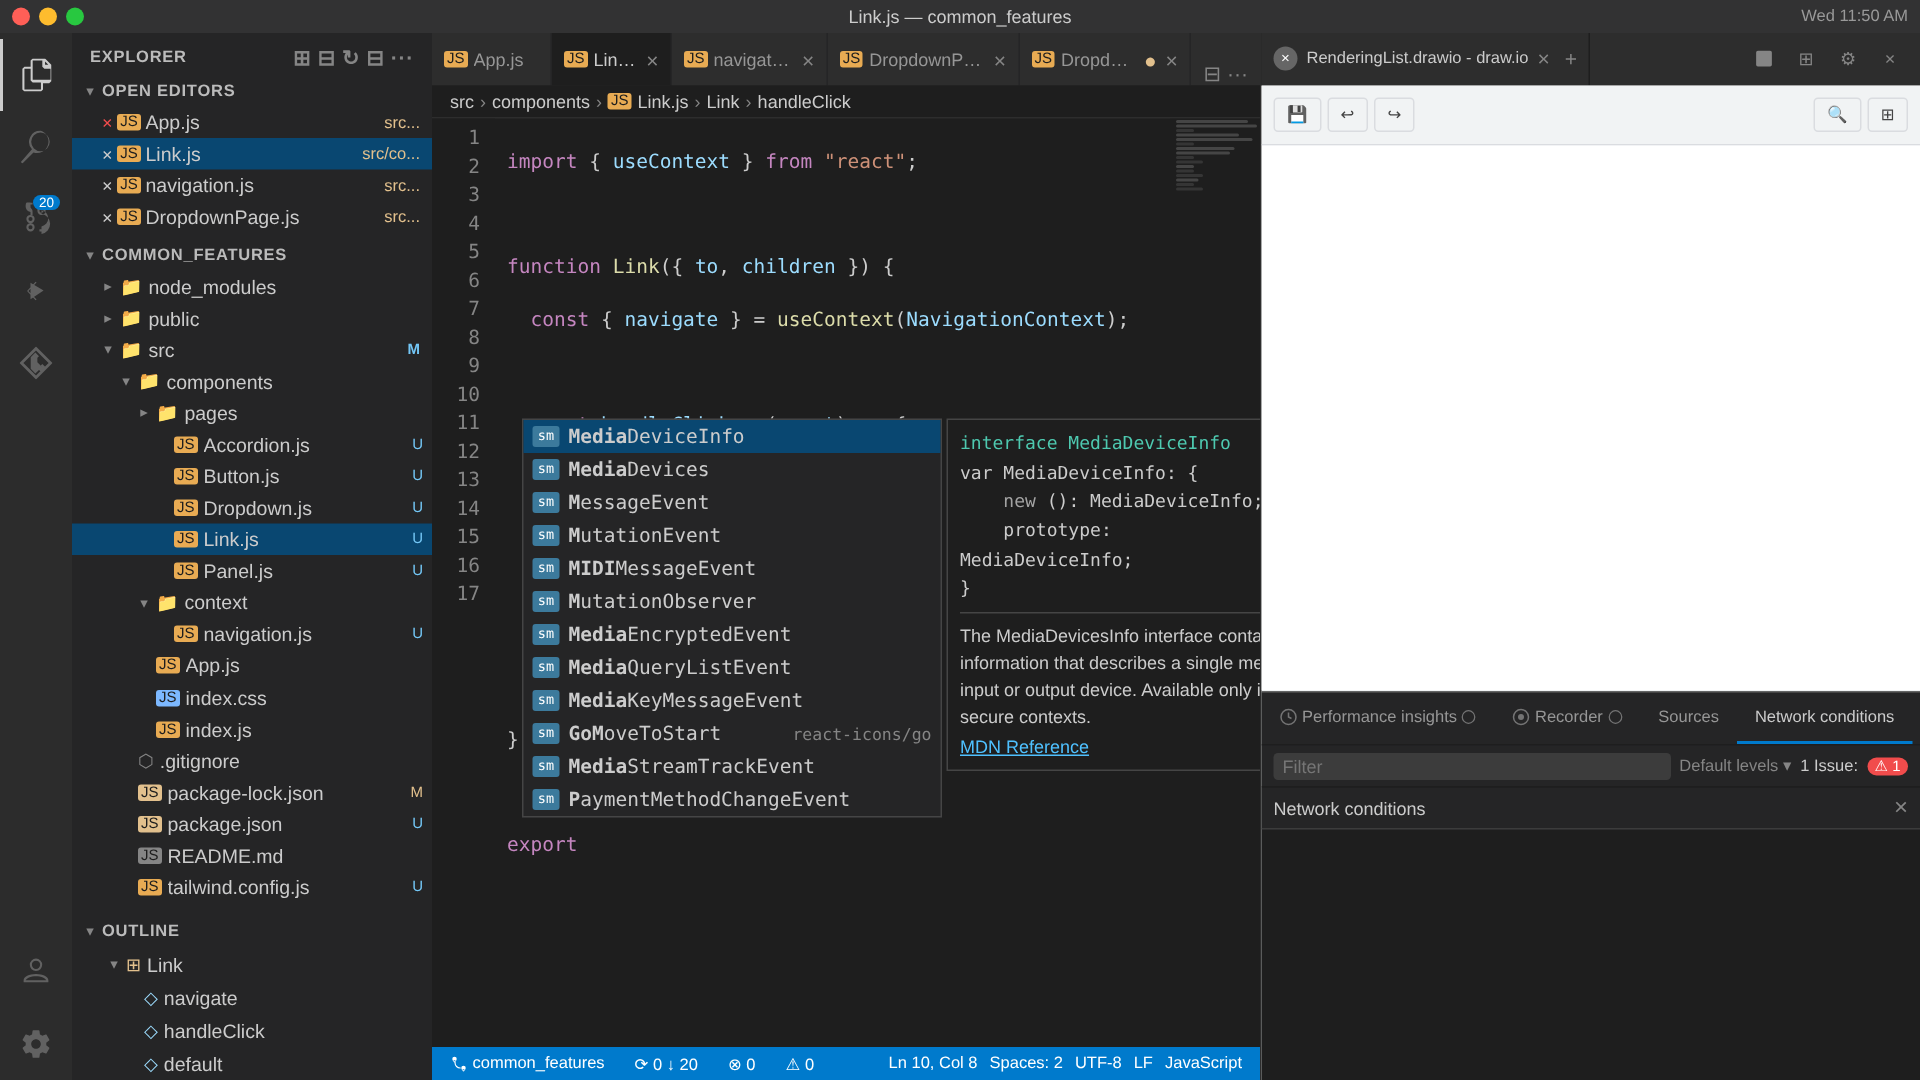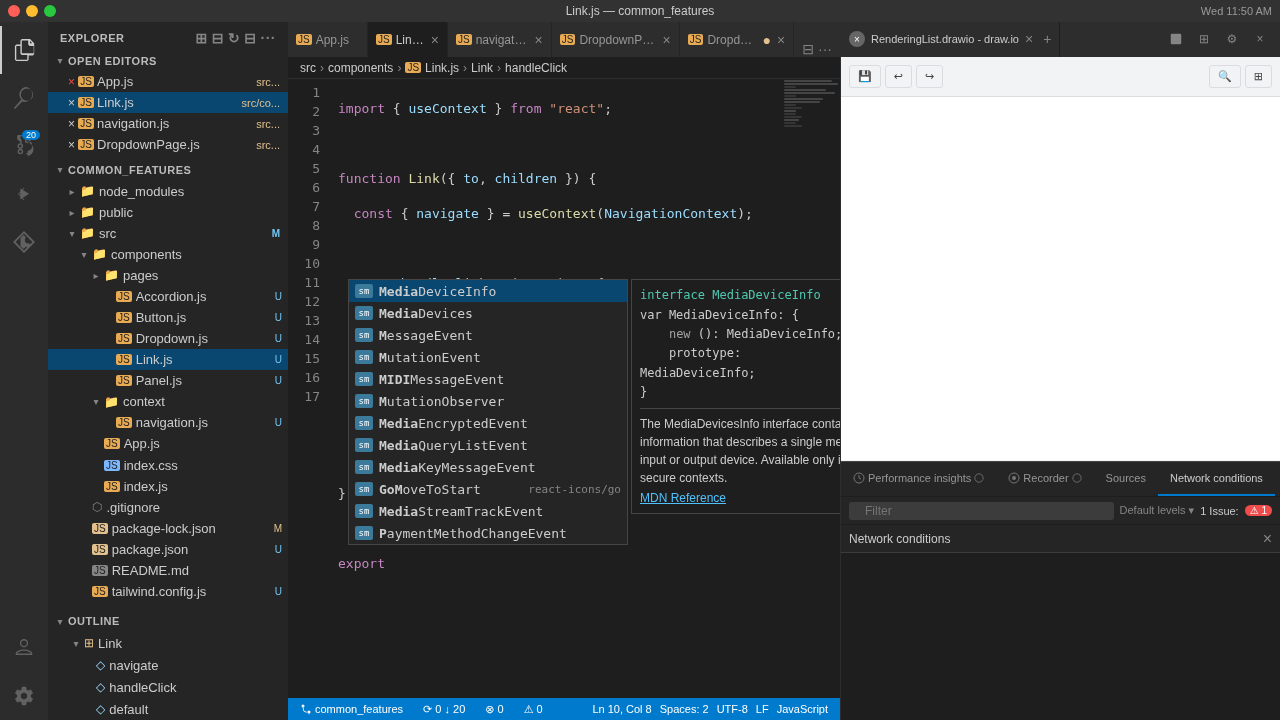--- a/index.html
+++ b/index.html
@@ -291,21 +291,21 @@
     }
     .dt-tab.active { color: #cccccc; border-bottom: 2px solid #007acc; }
     .dt-header-icons { display: flex; align-items: center; gap: 4px; padding: 0 8px; }
     .dt-icon { width: 24px; height: 24px; display: flex; align-items: center; justify-content: center; cursor: pointer; color: #858585; border-radius: 3px; }
     .dt-toolbar-filter {
       flex: 1;
       background: #3c3c3c;
       border: none;
       color: #bef264;
       font-size: 12px;
-      padding: 2px 16px;
+      padding: 2px 6px;
       outline: none;
       border-radius: 3px;
     }
     .dt-issue-badge {
       background: #f14c4c;
       color: white;
       font-size: 10px;
       border-radius: 10px;
       padding: 0 5px;
     }

